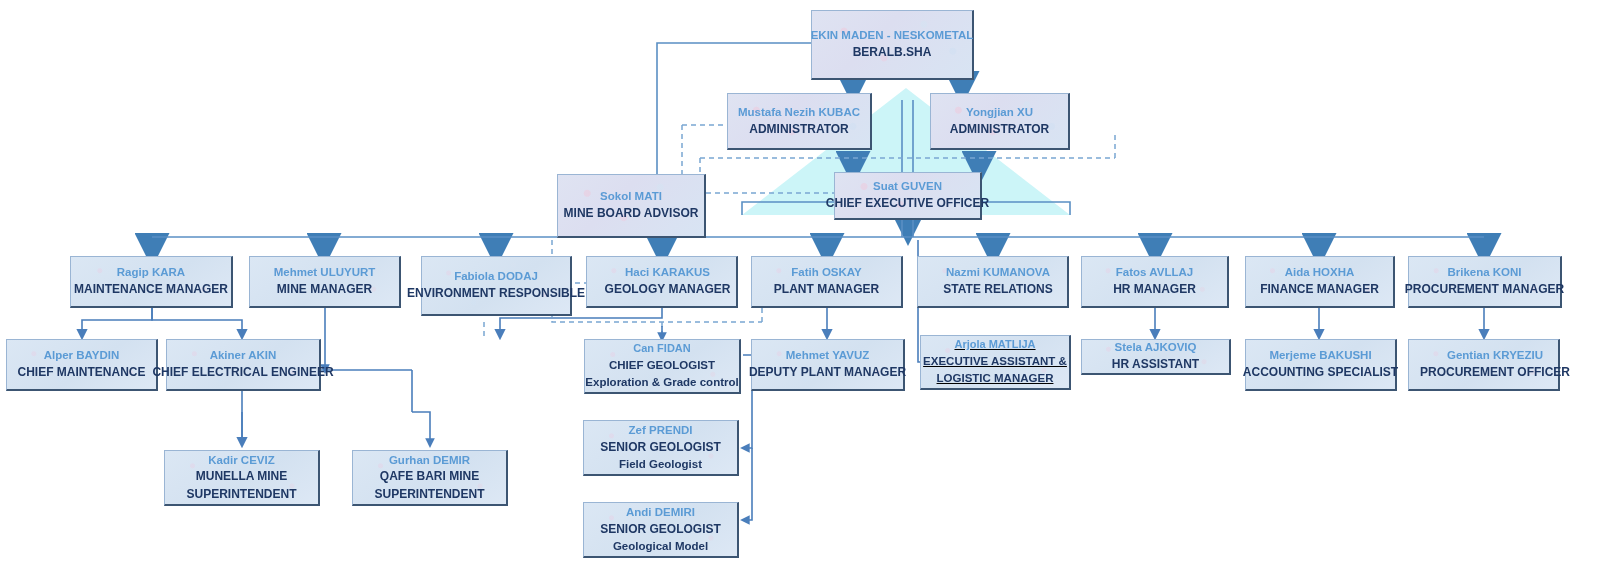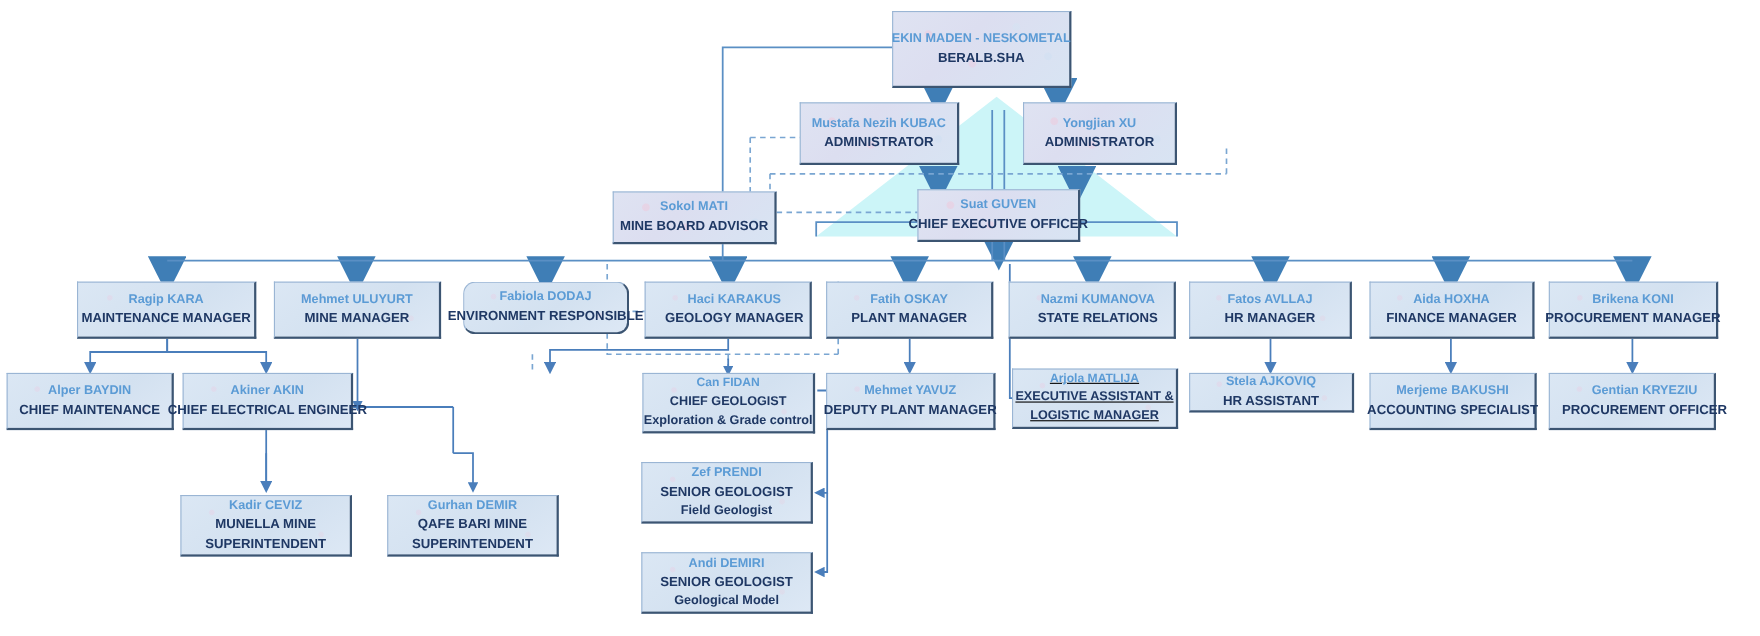--- a/index.html
+++ b/index.html
@@ -199,41 +199,41 @@
   <div class="node pinkish" style="left:727px; top:93px; width:145px; height:57px;">
     <span class="nm">Mustafa Nezih KUBAC</span>
     <span class="ti">ADMINISTRATOR</span>
   </div>
 
   <div class="node pinkish" style="left:930px; top:93px; width:140px; height:57px;">
     <span class="nm">Yongjian XU</span>
     <span class="ti">ADMINISTRATOR</span>
   </div>
 
-  <div class="node pinkish" style="left:557px; top:174px; width:149px; height:48px;">
+  <div class="node pinkish" style="left:557px; top:174px; width:149px; height:64px;">
     <span class="nm">Sokol MATI</span>
     <span class="ti">MINE BOARD ADVISOR</span>
   </div>
 
   <div class="node pinkish" style="left:834px; top:172px; width:148px; height:48px;">
     <span class="nm">Suat GUVEN</span>
     <span class="ti">CHIEF EXECUTIVE OFFICER</span>
   </div>
 
   <div class="node" style="left:70px; top:256px; width:163px; height:52px;">
     <span class="nm">Ragip KARA</span>
     <span class="ti">MAINTENANCE MANAGER</span>
   </div>
 
   <div class="node" style="left:249px; top:256px; width:152px; height:52px;">
     <span class="nm">Mehmet ULUYURT</span>
     <span class="ti">MINE MANAGER</span>
   </div>
 
-  <div class="node" style="left:421px; top:256px; width:151px; height:48px;border-radius:11px;">
+  <div class="node" style="left:421px; top:256px; width:151px; height:60px;">
     <span class="nm">Fabiola DODAJ</span>
     <span class="ti">ENVIRONMENT RESPONSIBLE</span>
   </div>
 
   <div class="node" style="left:586px; top:256px; width:152px; height:52px;padding-left:16px;">
     <span class="nm">Haci KARAKUS</span>
     <span class="ti">GEOLOGY MANAGER</span>
   </div>
 
   <div class="node" style="left:751px; top:256px; width:152px; height:52px;">

